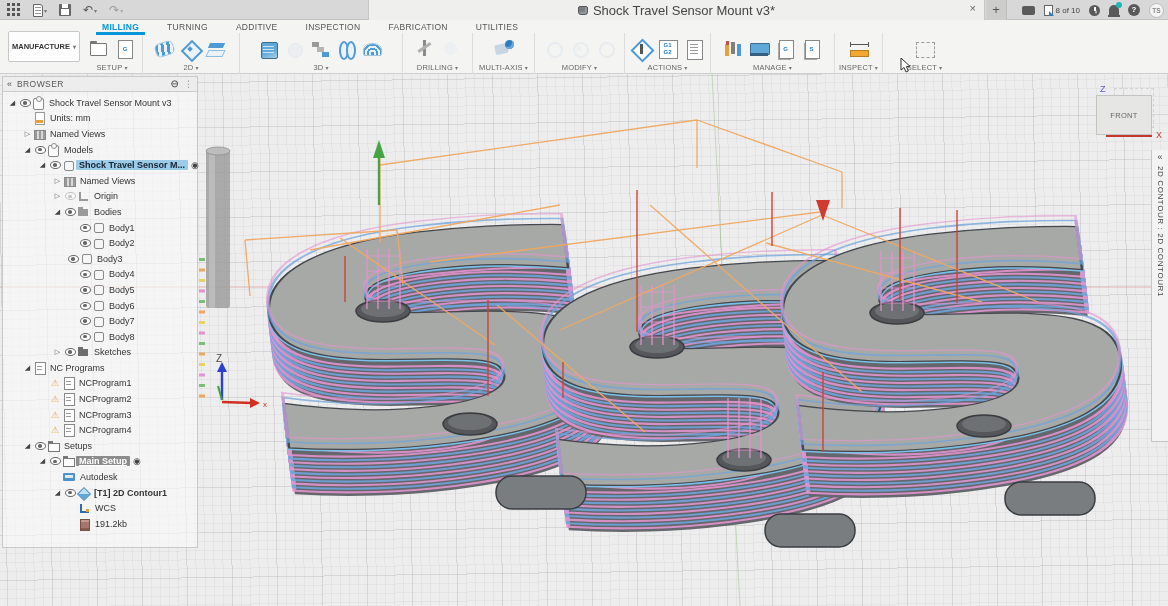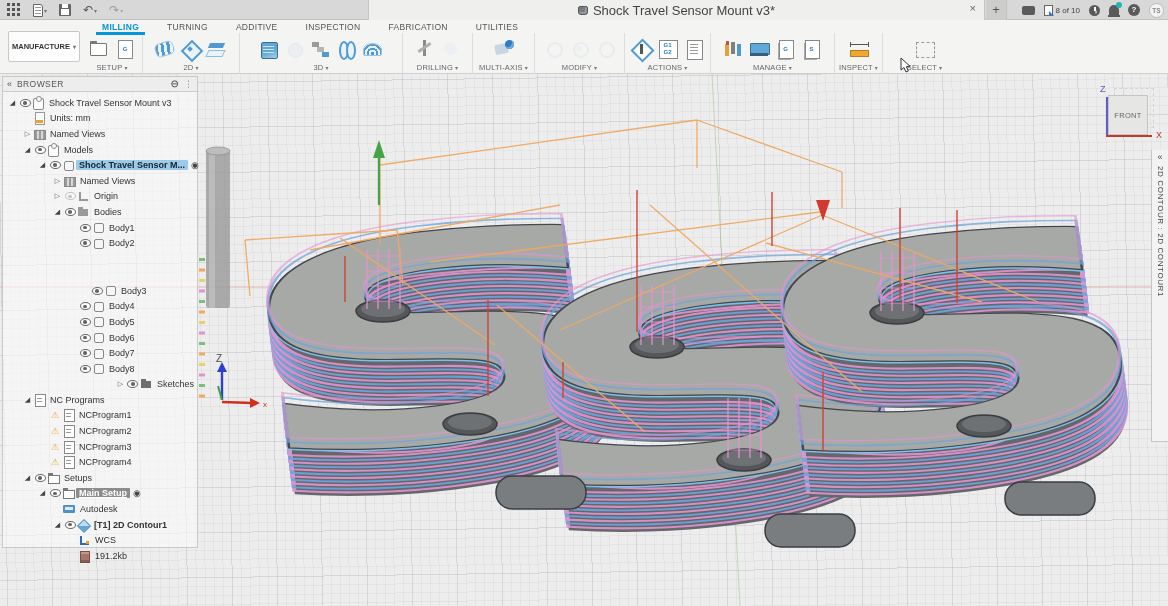--- a/index.html
+++ b/index.html
@@ -148,21 +148,21 @@
   .ti-opdiamond::before { content:""; position:absolute; left:2px; top:2px; width:8px; height:8px; transform:rotate(45deg); border:1px solid #3e88c0; background:linear-gradient(135deg,#bfe0f2 50%,#5fa8d8 50%); }
   .ti-tool::before { content:""; position:absolute; left:4px; top:0; width:4px; height:11px; background:#333; }
   .ti-tool::after { content:""; position:absolute; left:3px; top:0; width:6px; height:3px; background:#888; }
   .ti-wcs::before { content:""; position:absolute; left:2px; top:2px; width:7px; height:7px; border-left:2px solid #2b6cb8; border-bottom:2px solid #2b6cb8; }
   .ti-wcs::after { content:""; position:absolute; left:8px; top:7px; width:3px; height:3px; background:#e8a13a; }
   .ti-filesize::before { content:""; position:absolute; left:2px; top:1px; width:8px; height:10px; background:#a8756a; box-shadow:inset 0 2px 0 #c49a90,inset 0 -2px 0 #8a5d53; border:1px solid #7a4f46; }
 
   
   .viewcube { position:absolute; left:1092px; top:10px; width:74px; height:62px; z-index:15; }
   .vc-ghost { position:absolute; left:22px; top:4px; width:40px; height:40px; border:1px dashed #d2d2d2; }
-  .vc-face { position:absolute; left:16px; top:11px; width:40px; height:40px; background:#e6e6e4; border:1px solid #c4c4c2; font-size:7.5px; color:#666; display:flex; align-items:center; justify-content:center; letter-spacing:.3px; }
+  .vc-face { position:absolute; left:4px; top:11px; width:56px; height:40px; background:#e6e6e4; border:1px solid #c4c4c2; font-size:7.5px; color:#666; display:flex; align-items:center; justify-content:center; letter-spacing:.3px; }
   .vc-zline { position:absolute; left:14px; top:13px; width:2px; height:39px; background:#5b5fc7; }
   .vc-xline { position:absolute; left:14px; top:51px; width:46px; height:2px; background:#c0392b; }
   .vc-z { position:absolute; left:8px; top:0; font-size:9px; color:#5b5fc7; }
   .vc-x { position:absolute; left:64px; top:46px; font-size:9px; color:#c0392b; }
 
   
   .rpanel { position:absolute; right:0; top:76px; width:17px; height:292px; background:rgba(243,243,243,.95); border-left:1px solid #c6c6c6; border-bottom:1px solid #c6c6c6; z-index:18; display:flex; flex-direction:column; align-items:center; padding-top:2px; }
   .rp-coll { font-size:9px; color:#444; }
   .rp-title { writing-mode:vertical-rl; font-size:8px; color:#444; letter-spacing:.6px; margin-top:4px; white-space:nowrap; }
 </style>
@@ -624,21 +624,21 @@
             <span class="tlabel">Body1</span>
           </div>
           <div class="trow" style="padding-left: 64px;">
             <span class="texp"></span>
             <span class="tslot">
               <span class="eye"></span>
             </span>
             <span class="ti ti-body"></span>
             <span class="tlabel">Body2</span>
           </div>
-          <div class="trow" style="padding-left: 76px; margin-top: 32px;">
+          <div class="trow" style="padding-left: 52px;">
             <span class="texp"></span>
             <span class="tslot">
               <span class="eye"></span>
             </span>
             <span class="ti ti-body"></span>
             <span class="tlabel">Body3</span>
           </div>
           <div class="trow" style="padding-left: 64px;">
             <span class="texp"></span>
             <span class="tslot">
@@ -672,21 +672,21 @@
             <span class="tlabel">Body7</span>
           </div>
           <div class="trow" style="padding-left: 64px;">
             <span class="texp"></span>
             <span class="tslot">
               <span class="eye"></span>
             </span>
             <span class="ti ti-body"></span>
             <span class="tlabel">Body8</span>
           </div>
-          <div class="trow" style="padding-left: 49px; justify-content: flex-end;">
+          <div class="trow" style="padding-left: 49px;">
             <span class="texp closed">▷</span>
             <span class="tslot">
               <span class="eye"></span>
             </span>
             <span class="ti ti-folder-dark"></span>
             <span class="tlabel">Sketches</span>
           </div>
           <div class="trow" style="padding-left: 19px;">
             <span class="texp">◢</span>
             <span class="ti ti-ncdoc"></span>

